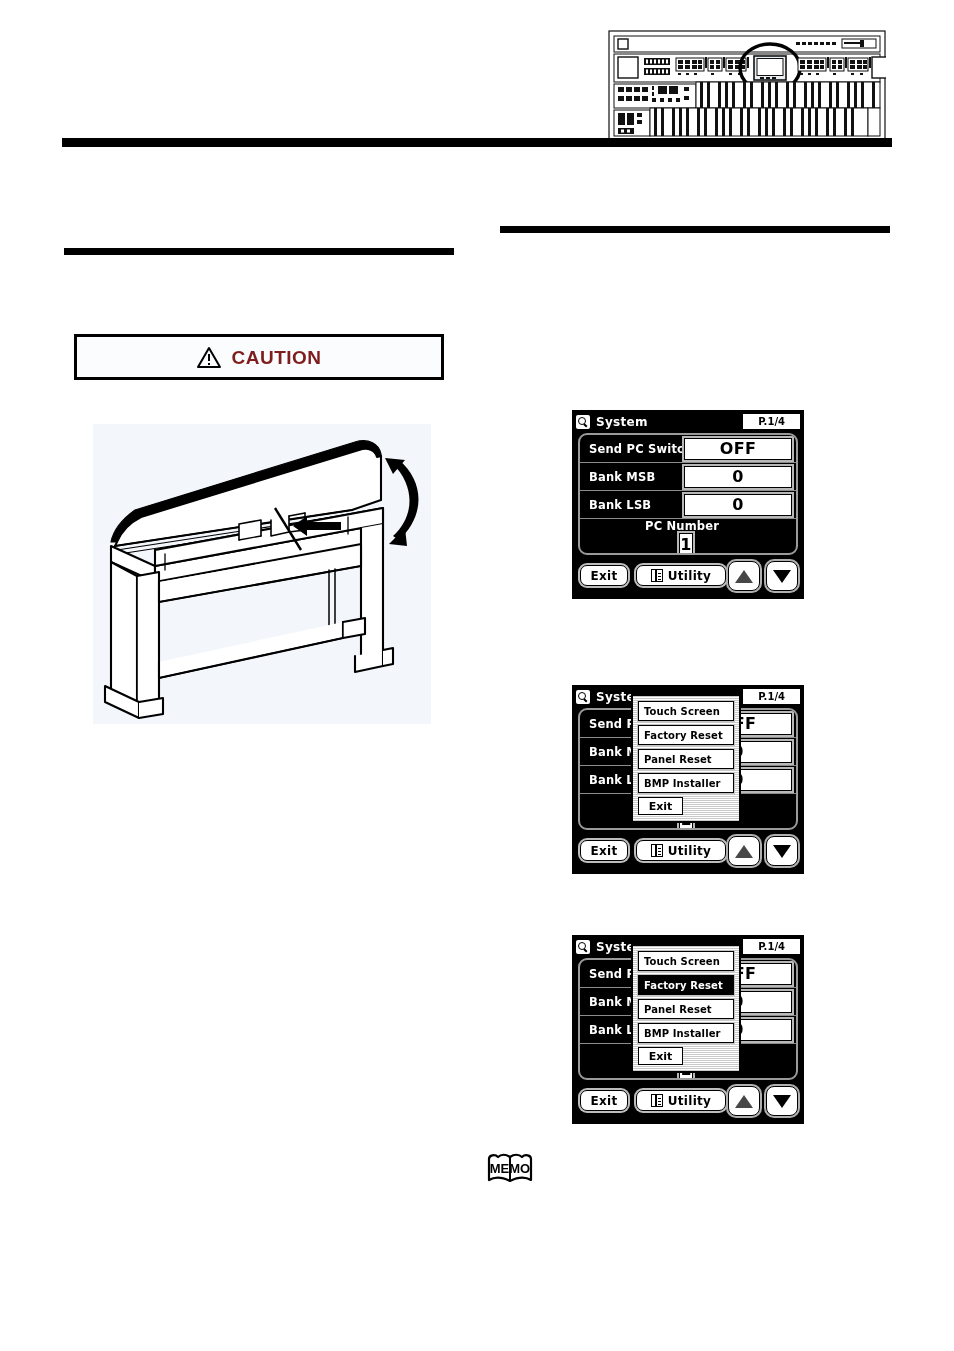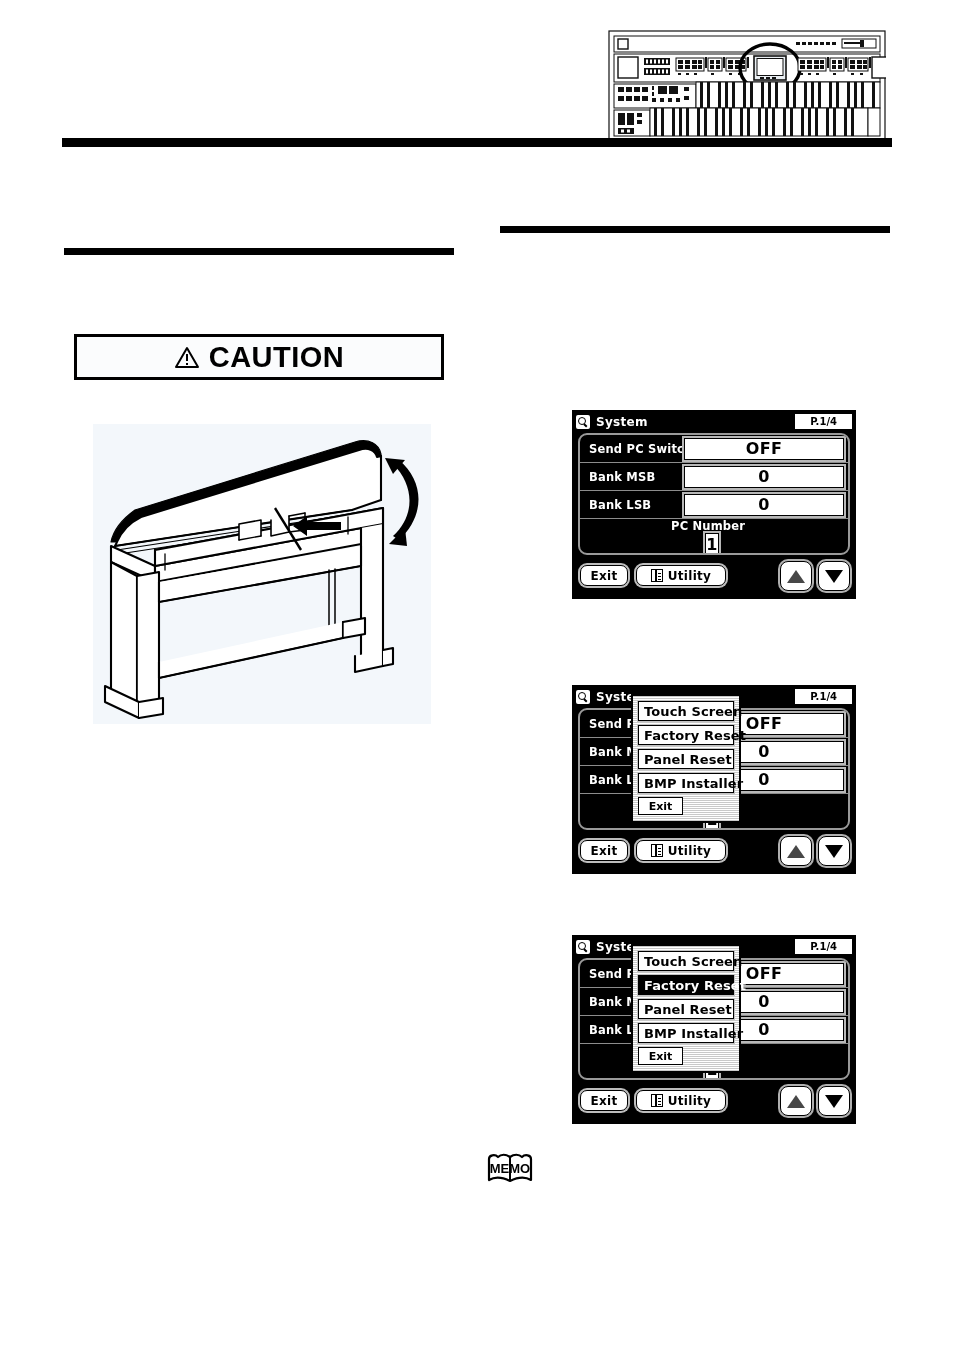--- a/index.html
+++ b/index.html
@@ -19,34 +19,34 @@
   #rule-left{left:64px;top:248px;width:390px;height:7px;}
   #rule-right{left:500px;top:226px;width:390px;height:7px;}
 
   
   #caution-box{
     left:74px;top:334px;width:364px;height:40px;
     border:3px solid #000;background:#fbfcfd;
     display:flex;align-items:center;justify-content:center;gap:9px;
   }
   #caution-label{
-    font-size:29px;font-weight:bold;letter-spacing:.5px;color:#000000;
+    font-size:19px;font-weight:bold;letter-spacing:.5px;color:#7f1d1d;
     line-height:1;font-family:"Liberation Sans", sans-serif;
   }
 
   
   #bench-figure{left:93px;top:424px;width:338px;height:300px;background:#f3f7fb;}
   #bench-figure svg{display:block;}
 
   
   #memo-icon{left:484px;top:1152px;width:52px;height:34px;}
 
   
   .lcd{
-    position:absolute;width:284px;height:189px;background:#000;
+    position:absolute;width:232px;height:189px;background:#000;
     padding:0;box-sizing:border-box;
     font-family:"DejaVu Sans", sans-serif;
   }
   #lcd-1{left:572px;top:410px;}
   #lcd-2{left:572px;top:685px;}
   #lcd-3{left:572px;top:935px;}
 
   .lcd-inner{position:relative;width:100%;height:100%;}
 
   
@@ -143,21 +143,21 @@
 
   
   .popup{
     position:absolute;left:59px;top:9px;width:110px;
     background:#fff;border:2px solid #000;
     padding:5px 5px 6px 5px;box-sizing:border-box;
     background-image:repeating-linear-gradient(0deg,#c9c9c9 0 1px,#fff 1px 2px);
   }
   .popup-item{
     background:#fff;border:1px solid #000;box-shadow:0 0 0 1px #c2c2c2;
-    color:#000;font-size:13px;font-weight:bold;
+    color:#000;font-size:10px;font-weight:bold;
     height:20px;margin-bottom:4px;box-sizing:border-box;
     display:flex;align-items:center;padding-left:5px;white-space:nowrap;
     letter-spacing:.1px;
   }
   .popup-item.selected{background:#000;color:#fff;}
   .popup-exit{
     width:45px;height:18px;border:1px solid #000;background:#fff;
     display:flex;align-items:center;justify-content:center;
     font-size:11px;font-weight:bold;margin-top:2px;box-sizing:border-box;
   }

